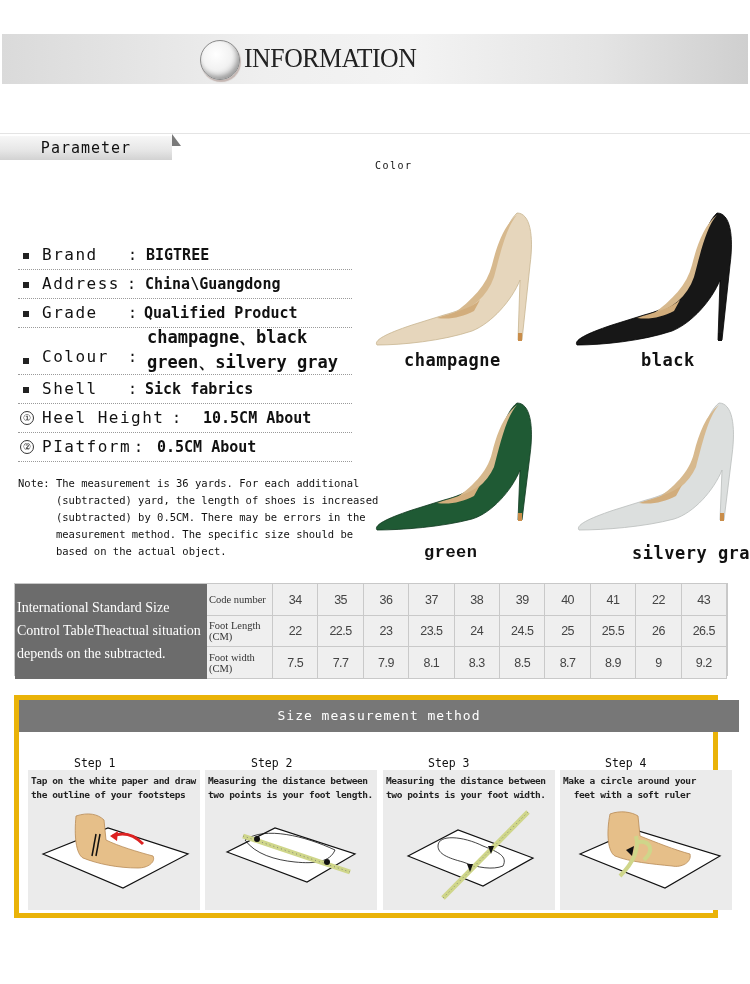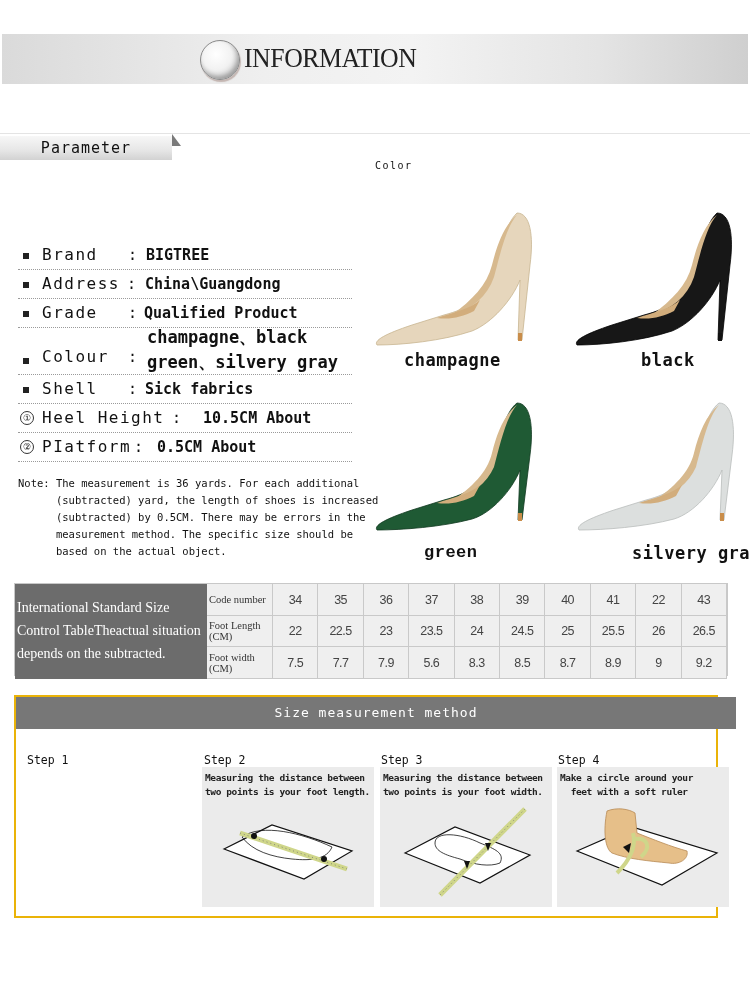--- a/index.html
+++ b/index.html
@@ -65,24 +65,24 @@
     font-family: "Liberation Serif", serif; font-size: 14px; line-height: 23px; padding: 12px 0 0 2px;
   }
   .size-grid { position: absolute; left: 192px; top: 0; width: 520px; height: 95px; display: grid;
     grid-template-columns: 66px repeat(10, 1fr); grid-template-rows: 32px 31px 32px; background: #efefef; }
   .size-grid > div { border-right: 1px solid #c9c9c9; border-bottom: 1px solid #c9c9c9;
     display: flex; align-items: center; justify-content: center; font-family: "Liberation Sans", sans-serif; font-size: 12.5px; color: #444; letter-spacing: -0.5px; }
   .size-grid > .rh { font-family: "Liberation Serif", serif; font-size: 10.5px; color: #333; justify-content: flex-start; padding-left: 2px; letter-spacing: 0; }
   .size-grid > .rh.bottom { align-items: flex-end; padding-bottom: 4px; }
 
   
-  .measure-wrap { left: 14px; top: 695px; width: 704px; height: 223px; border: 2px solid #eab308; background: #fff; }
+  .measure-wrap { left: 14px; top: 695px; width: 704px; height: 223px; border: 5px solid #eab308; background: #fff; }
   .measure-banner { position: absolute; left: 0; top: 0; width: 720px; height: 32px; background: #777777; color: #fff;
     text-align: center; line-height: 32px; font-family: "DejaVu Sans Mono", monospace; font-size: 13px; letter-spacing: 1px; }
-  .step-title { position: absolute; top: 56px; font-family: "DejaVu Sans Mono", monospace; font-size: 11.5px; }
+  .step-title { position: absolute; top: 56px; font-family: "DejaVu Sans Mono", monospace; font-size: 11.5px; margin-left: 44px; }
   .step-box { position: absolute; top: 70px; width: 172px; height: 140px; background: #ebebeb; }
   .step-text { position: absolute; left: 3px; top: 4px; width: 168px; font-family: "DejaVu Sans Mono", monospace; font-weight: bold; font-size: 9.5px; line-height: 14px; letter-spacing: -0.4px; white-space: pre; color: #222; }
   .step-illus { position: absolute; left: 0; top: 36px; width: 172px; height: 104px; }
 </style>
 </head>
 <body>
 
 <div class="abs info-banner"></div>
 <div class="abs info-circle"></div>
 <div class="abs info-title">INFORMATION</div>
@@ -210,34 +210,46 @@
     <div>24.5</div>
     <div>25</div>
     <div>25.5</div>
     <div>26</div>
     <div>26.5</div>
 
     <div class="rh bottom">Foot width (CM)</div>
     <div>7.5</div>
     <div>7.7</div>
     <div>7.9</div>
-    <div>5.6</div>
+    <div>8.1</div>
     <div>8.3</div>
     <div>8.5</div>
     <div>8.7</div>
     <div>8.9</div>
     <div>9</div>
     <div>9.2</div>
   </div>
 </div>
 
 <div class="abs measure-wrap">
   <div class="measure-banner">Size measurement method</div>
 
   <div class="step-title" style="left:11px;">Step 1</div>
+  <div class="step-box" style="left:9px;">
+    <div class="step-text">Tap on the white paper and draw
+the outline of your footsteps</div>
+    <svg class="step-illus" viewBox="0 0 172 104">
+      <polygon points="15,48 80,22 160,48 95,82" fill="#fff" stroke="#111" stroke-width="1.2"></polygon>
+      <path d="M48,10 C60,6 70,8 76,14 L78,34 C90,40 110,46 125,50 C128,56 120,62 110,62 C90,62 70,58 55,52 C48,48 46,30 48,10Z" fill="#e6bf89" stroke="#b88a55" stroke-width="0.8"></path>
+      <line x1="68" y1="28" x2="64" y2="50" stroke="#111" stroke-width="1.5"></line>
+      <line x1="72" y1="28" x2="68" y2="50" stroke="#111" stroke-width="1.5"></line>
+      <path d="M115,38 C105,28 95,26 85,30" fill="none" stroke="#d22" stroke-width="3"></path>
+      <polygon points="82,30 90,25 89,35" fill="#d22"></polygon>
+    </svg>
+  </div>
 
   <div class="step-title" style="left:188px;">Step 2</div>
   <div class="step-box" style="left:186px;">
     <div class="step-text">Measuring the distance between
 two points is your foot length.</div>
     <svg class="step-illus" viewBox="0 0 172 104">
       <polygon points="22,46 70,22 150,48 102,76" fill="#fff" stroke="#111" stroke-width="1.2"></polygon>
       <path d="M40,34 C60,20 100,30 130,44 C125,56 110,58 90,56 C70,54 50,48 40,34Z" fill="none" stroke="#111" stroke-width="0.8"></path>
       <line x1="38" y1="30" x2="145" y2="66" stroke="#cfd68a" stroke-width="5"></line>
       <line x1="38" y1="30" x2="145" y2="66" stroke="#556" stroke-width="0.6" stroke-dasharray="1,3"></line>

